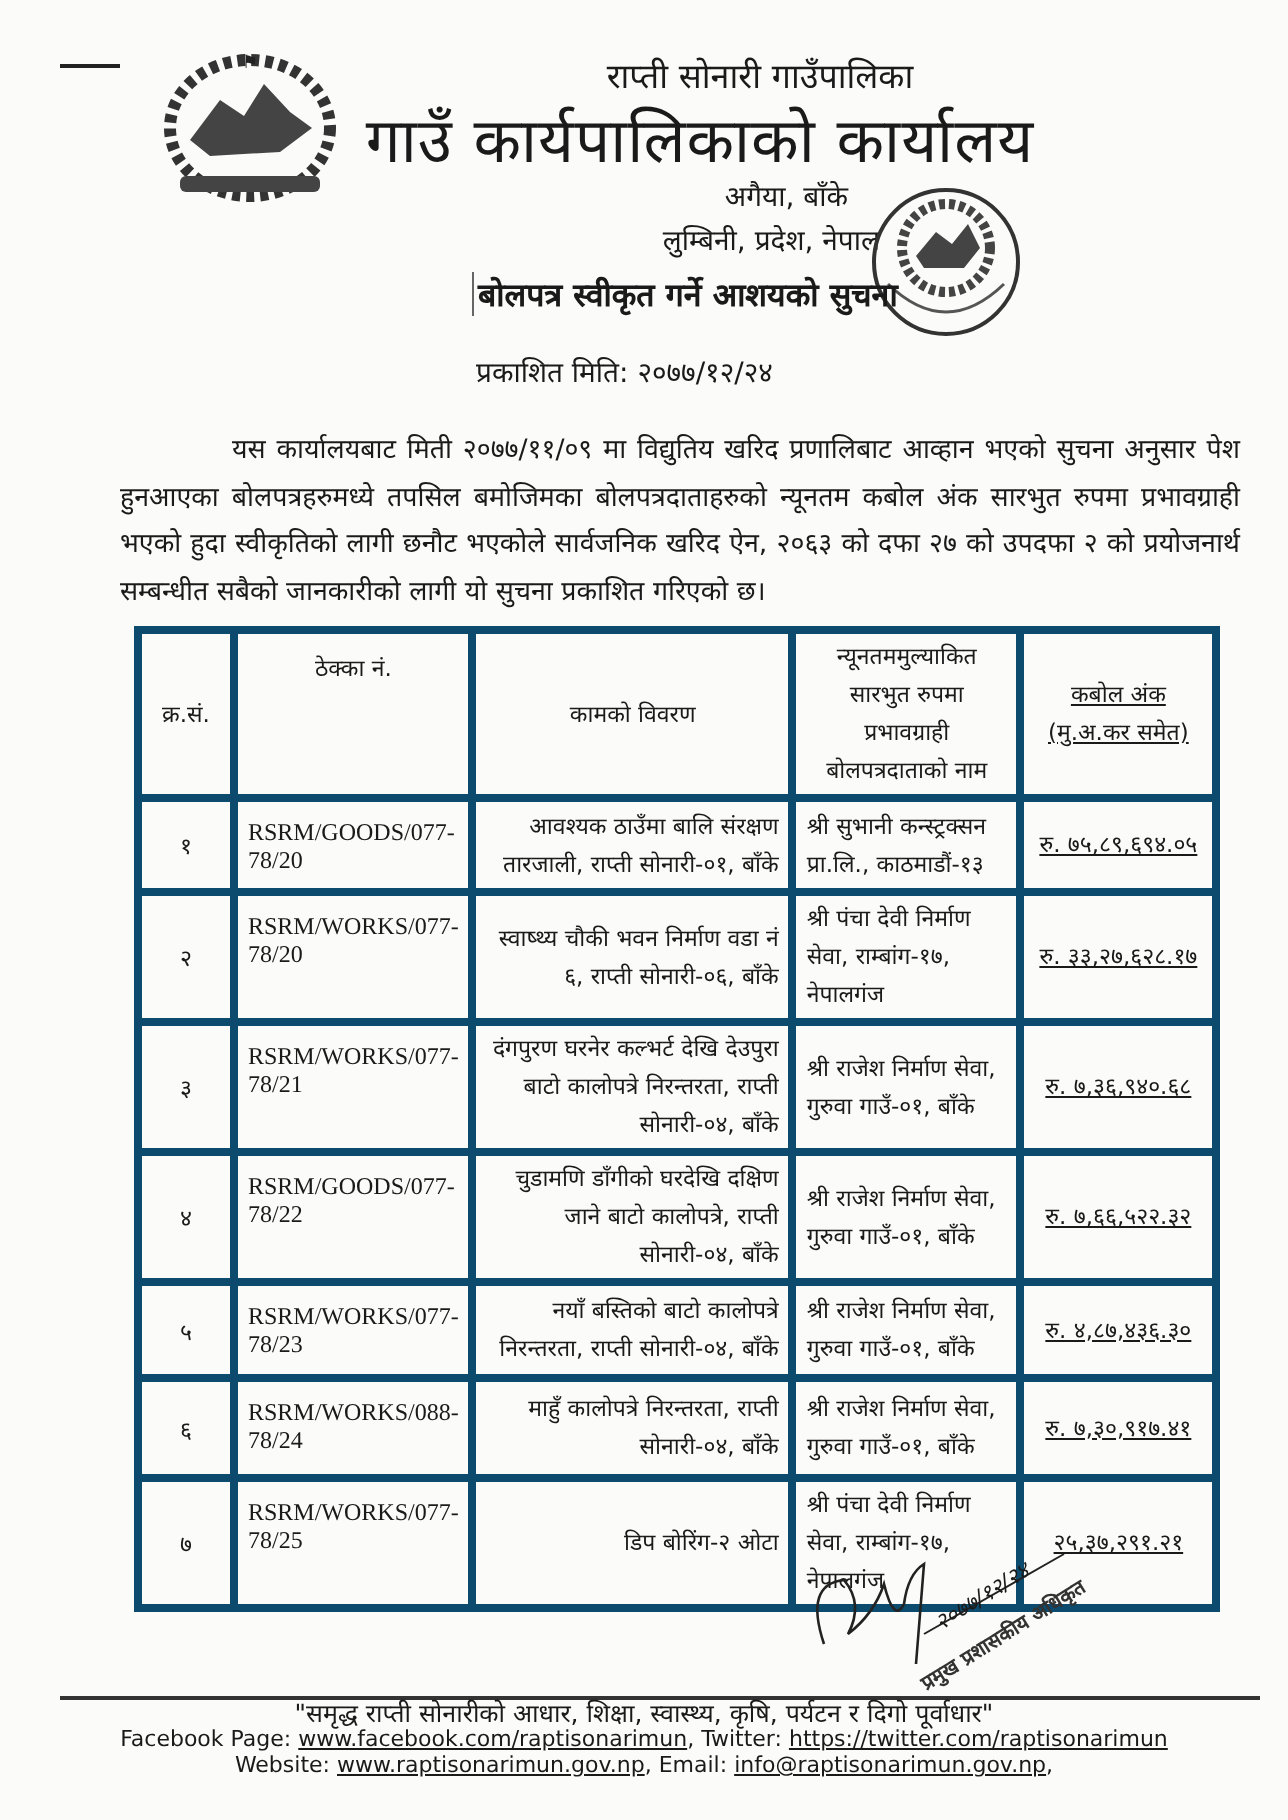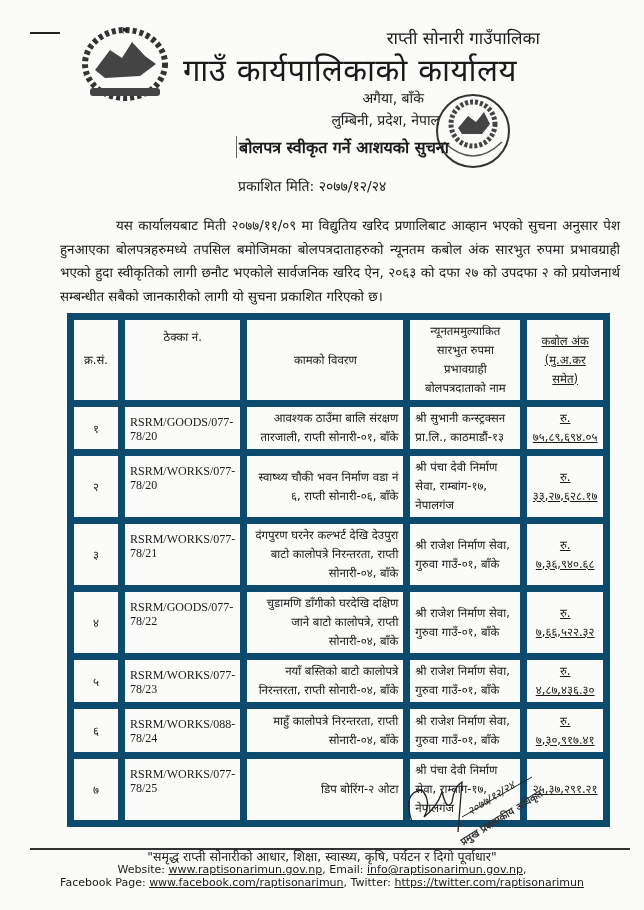--- a/index.html
+++ b/index.html
@@ -5,34 +5,34 @@
   html, body { margin:0; padding:0; }
   body {
     width:644px; height:910px; position:relative; overflow:hidden;
     background:#fbfbf9; color:#1a1a1a;
     font-family:"DejaVu Sans", sans-serif;
   }
   .abs { position:absolute; }
   .dash { left:30px; top:32px; width:30px; height:2px; background:#222; }
   .emblem { left:70px; top:20px; width:110px; height:82px; }
   .stamp { left:432px; top:90px; width:82px; height:82px; }
-  .hdr-small { left:220px; top:26px; width:320px; text-align:right; font-size:17px; }
+  .hdr-small { left:220px; top:26px; width:320px; text-align:center; font-size:17px; }
   .hdr-big { left:150px; top:48px; width:400px; text-align:center; font-size:31px; letter-spacing:0.5px; }
   .notice-title { left:236px; top:136px; font-size:16px; font-weight:bold; border-left:1px solid #666; padding-left:2px; }
   .pub-date { left:238px; top:176px; font-size:14px; }
   .para {
     left:60px; top:214px; width:560px; font-size:13.4px; line-height:23.5px;
     text-align:justify; text-indent:56px;
   }
   table.main {
     position:absolute; left:67px; top:313px; width:543px;
     border-collapse:collapse; font-size:11.5px;
   }
   table.main td, table.main th {
-    border:7px solid #0c4a6e; padding:2px 5px; vertical-align:middle; font-weight:normal;
+    border:4px solid #0c4a6e; padding:2px 5px; vertical-align:middle; font-weight:normal;
   }
   table.main th { text-align:center; height:70px; font-size:11.5px; line-height:19px; }
   .c1 { width:34px; text-align:center; }
   .c2 { width:96px; font-family:"Liberation Serif", serif; font-size:12px; line-height:14px; vertical-align:top !important; padding-top:8px !important; }
   .c3 { width:146px; line-height:19px;text-align:right; }
   .c4 { width:100px; line-height:19px; }
   .c5 { text-align:center; line-height:19px;text-decoration:underline; }
   .sig { left:392px; top:772px; width:170px; height:70px; }
   .rule { left:30px; top:848px; width:600px; height:2px; background:#333; }
   .footer { left:0; top:850px; width:644px; text-align:center; font-size:11px; line-height:13px; }
@@ -141,24 +141,24 @@
   </svg>
   <span class="abs" style="left:72px;top:18px;transform:rotate(-32deg);font-size:11px;font-style:italic;">२०७७/१२/२४</span>
   <span class="abs" style="left:62px;top:38px;transform:rotate(-32deg);font-size:10px;font-weight:bold;color:#333;">प्रमुख प्रशासकीय अधिकृत</span>
 </div>
 
 <div class="abs rule"></div>
 
 <div class="abs footer">
   <div class="f1">"समृद्ध राप्ती सोनारीको आधार, शिक्षा, स्वास्थ्य, कृषि, पर्यटन र दिगो पूर्वाधार"</div>
   <div>
+    <span>Facebook Page:</span>
+    <a>www.facebook.com/raptisonarimun</a>,
+    <span>Twitter:</span>
+    <a>https://twitter.com/raptisonarimun</a>
+  </div>
+  <div>
     <span>Website:</span>
     <a>www.raptisonarimun.gov.np</a>,
     <span>Email:</span>
     <a>info@raptisonarimun.gov.np</a>,
   </div>
-  <div>
-    <span>Facebook Page:</span>
-    <a>www.facebook.com/raptisonarimun</a>,
-    <span>Twitter:</span>
-    <a>https://twitter.com/raptisonarimun</a>
-  </div>
 </div>
 
 </body></html>

